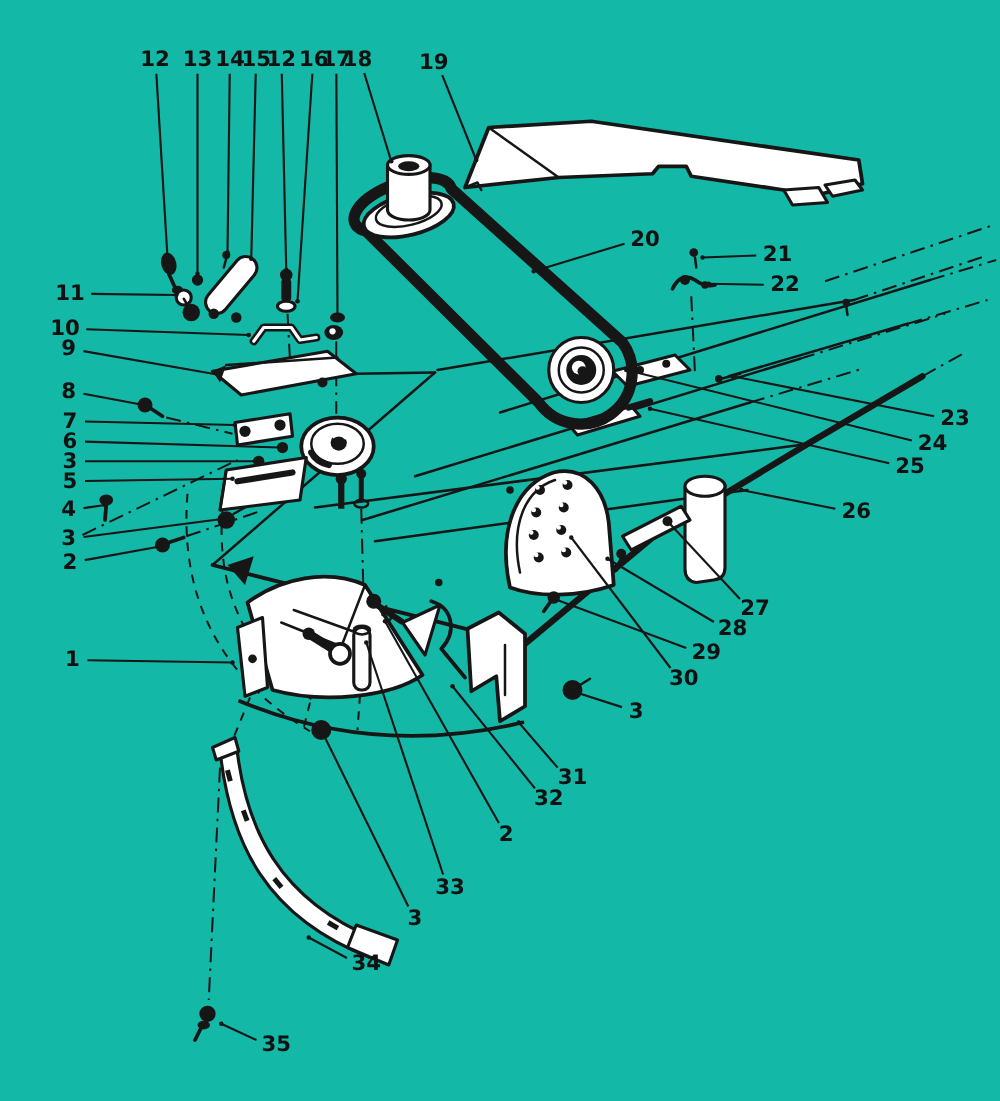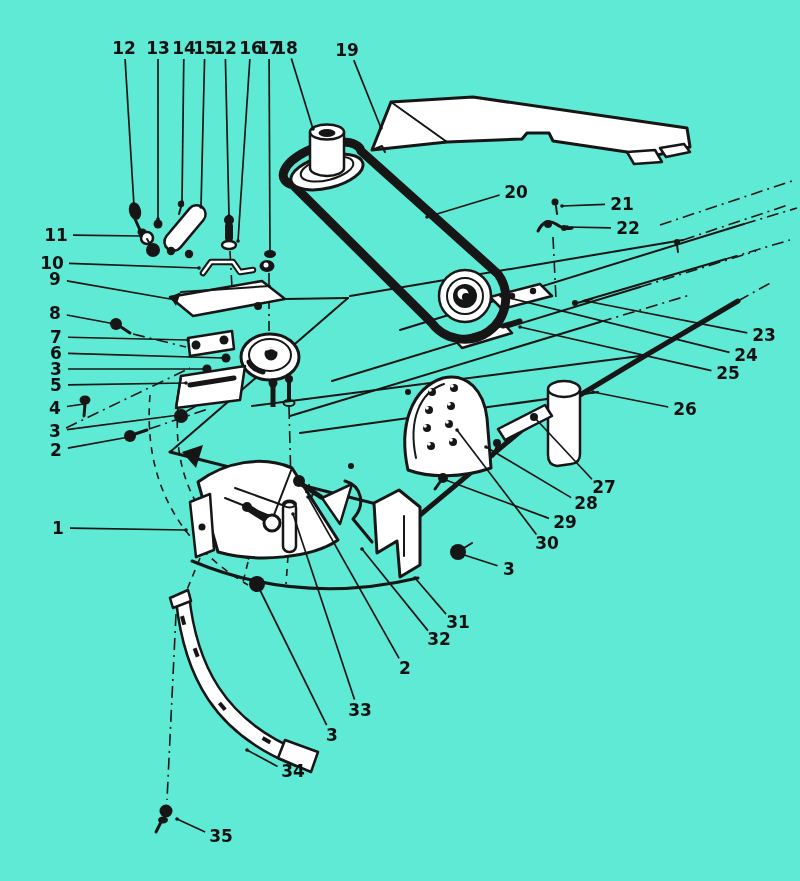--- a/index.html
+++ b/index.html
@@ -1,16 +1,16 @@
 <!DOCTYPE html>
 <html><head>
 <meta charset="utf-8">
 <style>
   html,body{margin:0;padding:0;background:#fff;}
-  .stage{position:relative;width:800px;height:881px;background:#5eead4;overflow:hidden;}
+  .stage{position:relative;width:800px;height:881px;background:#14b8a6;overflow:hidden;}
   svg{display:block;}
   .ln{stroke:#161616;stroke-width:2;fill:none;stroke-linecap:round;stroke-linejoin:round;}
   .ln3{stroke:#161616;stroke-width:3;fill:none;stroke-linecap:round;stroke-linejoin:round;}
   .thick{stroke:#161616;stroke-width:5;fill:none;stroke-linecap:round;stroke-linejoin:round;}
   .wfill{fill:#ffffff;stroke:#161616;stroke-width:2.5;stroke-linejoin:round;}
   .wfill3{fill:#ffffff;stroke:#161616;stroke-width:3;stroke-linejoin:round;}
   .ink{fill:#161616;stroke:none;}
   .dash{stroke:#161616;stroke-width:1.6;fill:none;stroke-dasharray:7 6;}
   .dashdot{stroke:#161616;stroke-width:1.6;fill:none;stroke-dasharray:12 5 2 5;}
   .callout-text{font-family:"DejaVu Sans","Liberation Sans",sans-serif;font-weight:700;font-size:17px;fill:#111;}

